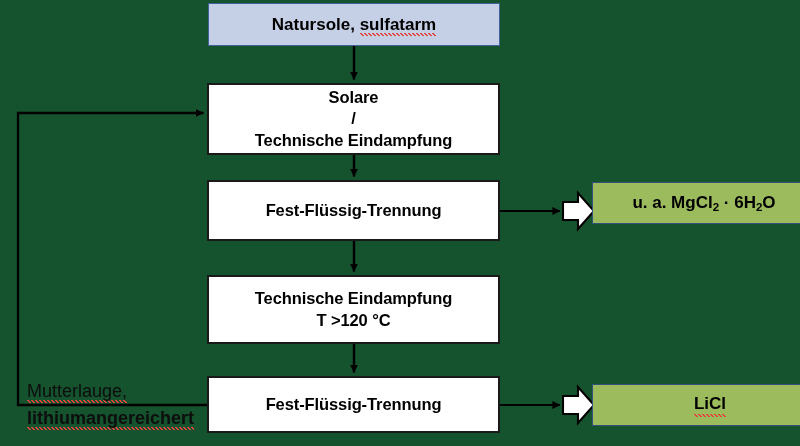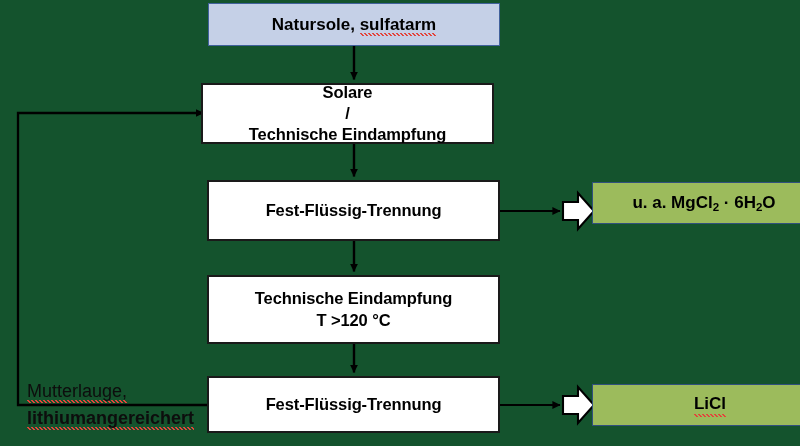--- a/index.html
+++ b/index.html
@@ -111,21 +111,21 @@
 
     <path d="M207,405 L18,405 L18,113 L203.5,113" fill="none" stroke="#000000" stroke-width="2.3" marker-end="url(#ah)"></path>
   </svg>
 
   <div class="node node-input" style="left:208px; top:3px; width:292px; height:43px;">
     <span>
       <span>Natursole, </span><span class="sp">sulfatarm</span>
     </span>
   </div>
 
-  <div class="node node-process twoline" style="left:201px; top:83px; width:293px; height:61px;">
+  <div class="node node-process twoline" style="left:207px; top:83px; width:293px; height:72px;">
     <span>
       <span>
           <span>Solare </span>
           <span> /</span>
         </span>
       <span>Technische Eindampfung</span>
     </span>
   </div>
 
   <div class="node node-process" style="left:207px; top:180px; width:293px; height:61px;">

